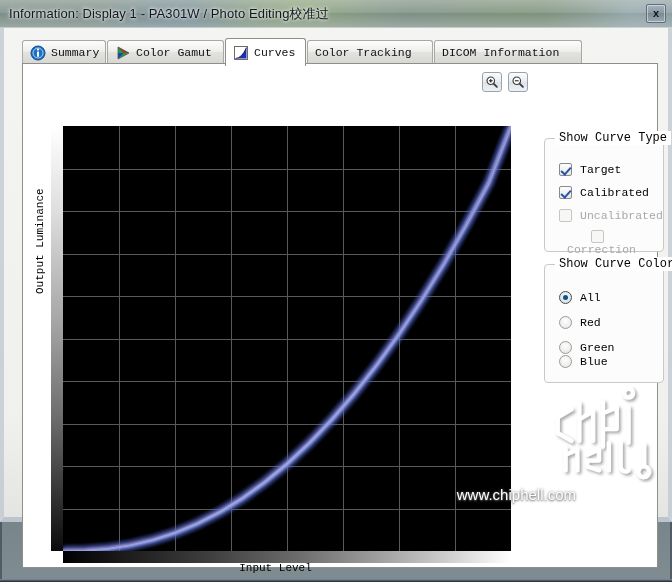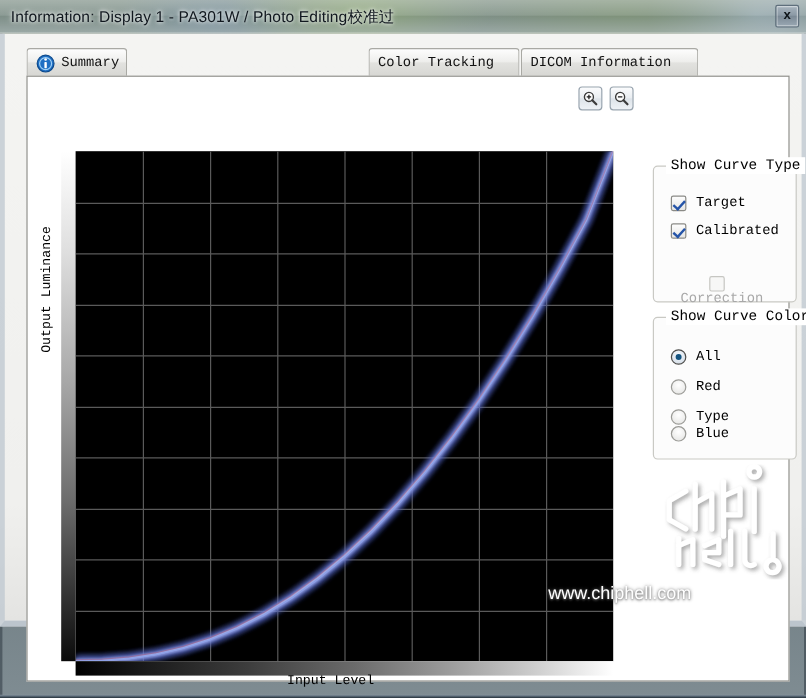--- a/index.html
+++ b/index.html
@@ -281,21 +281,42 @@
           <svg viewBox="0 0 16 16" width="16" height="16">
             <circle cx="8" cy="8" r="7" fill="#1f6fc4" stroke="#0d4a8c" stroke-width="1"></circle>
             <circle cx="8" cy="8" r="5" fill="none" stroke="#9fd0f5" stroke-width="1"></circle>
             <circle cx="8" cy="4.6" r="1.1" fill="#ffffff"></circle>
             <rect x="7" y="6.6" width="2" height="5.2" rx="0.6" fill="#ffffff"></rect>
           </svg>
         </span>
         <span class="tab-label">Summary</span>
       </div>
 
-
+      <div class="tab" style="left:85px;width:117px;">
+        <span class="tab-icon">
+          <svg viewBox="0 0 16 16" width="16" height="16">
+            <polygon points="3,2 14,8 3,14" fill="#19a33c"></polygon>
+            <polygon points="3,2 14,8 8.5,8" fill="#d01f1f" opacity="0.85"></polygon>
+            <polygon points="3,8 8.5,8 3,14" fill="#2233c9" opacity="0.9"></polygon>
+            <polygon points="3,2 14,8 3,14" fill="none" stroke="#555" stroke-width="0.8"></polygon>
+          </svg>
+        </span>
+        <span class="tab-label">Color Gamut</span>
+      </div>
+
+      <div class="tab active" style="left:203px;width:81px;">
+        <span class="tab-icon">
+          <svg viewBox="0 0 16 16" width="16" height="16">
+            <rect x="1.5" y="1.5" width="13" height="13" fill="#ffffff" stroke="#6b6b6b" stroke-width="1"></rect>
+            <path d="M2.5 13.5 Q 9 13 13.5 2.5 L 13.5 13.5 Z" fill="#1b2fb0"></path>
+            <path d="M2.5 13.5 Q 9 13 13.5 2.5" fill="none" stroke="#0a1566" stroke-width="0.9"></path>
+          </svg>
+        </span>
+        <span class="tab-label">Curves</span>
+      </div>
 
       <div class="tab" style="left:285px;width:126px;">
         <span class="tab-label" style="margin-left:0">Color Tracking</span>
       </div>
 
       <div class="tab" style="left:412px;width:148px;">
         <span class="tab-label" style="margin-left:0">DICOM Information</span>
       </div>
     </div>
 
@@ -378,20 +399,24 @@
         <div class="opt-row" style="top:22px;">
           <span class="checkbox checked"></span>
           <span class="opt-label">Target</span>
         </div>
 
         <div class="opt-row" style="top:45px;">
           <span class="checkbox checked"></span>
           <span class="opt-label">Calibrated</span>
         </div>
 
+        <div class="opt-row disabled" style="top:68px;">
+          <span class="checkbox dim"></span>
+          <span class="opt-label">Uncalibrated</span>
+        </div>
 
         <div class="opt-row disabled" style="top:91px;flex-direction:column;">
           <span class="checkbox dim"></span>
           <span class="opt-label">Correction</span>
         </div>
       </div>
 
       <div class="groupbox" id="panel-color">
         <div class="group-title">Show Curve Color</div>
 
@@ -400,21 +425,21 @@
           <span class="opt-label">All</span>
         </div>
 
         <div class="opt-row" style="top:49px;">
           <span class="radio"></span>
           <span class="opt-label">Red</span>
         </div>
 
         <div class="opt-row" style="top:74px;">
           <span class="radio"></span>
-          <span class="opt-label">Type</span>
+          <span class="opt-label">Green</span>
         </div>
 
         <div class="opt-row" style="top:88px;">
           <span class="radio"></span>
           <span class="opt-label">Blue</span>
         </div>
       </div>
 
     </div>
 

